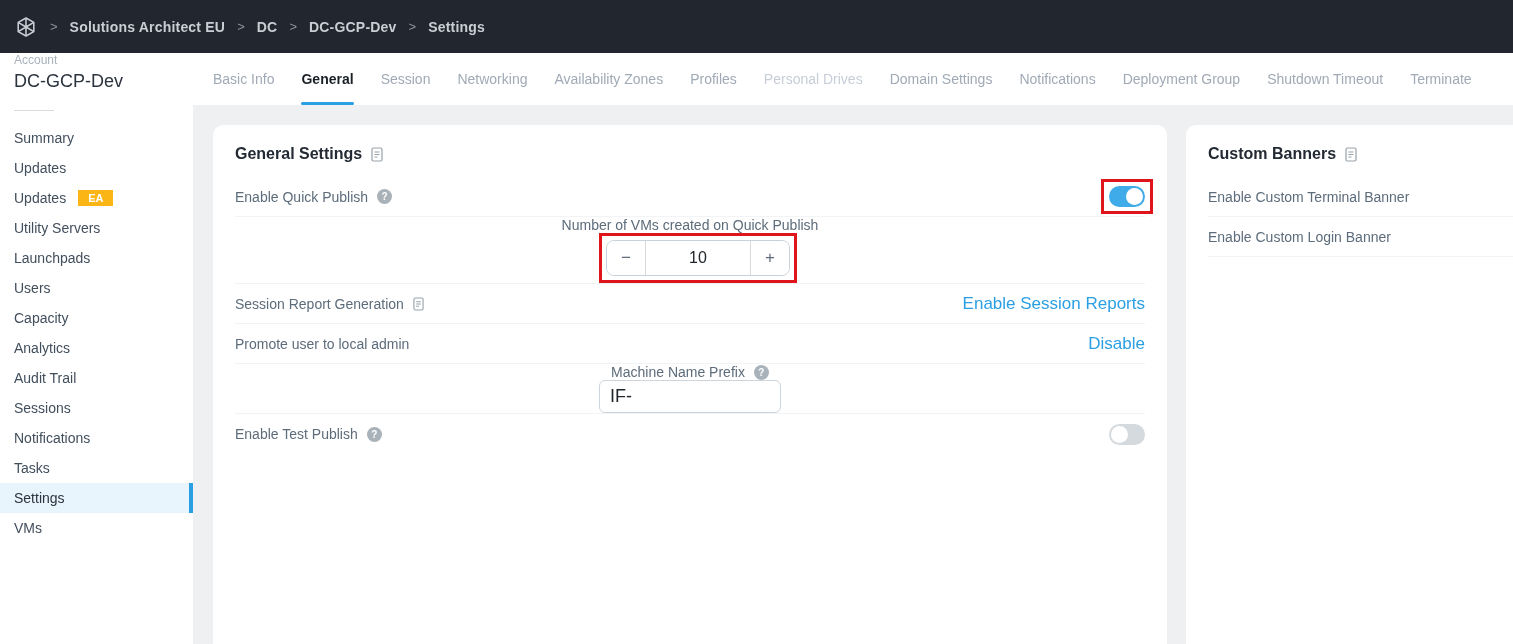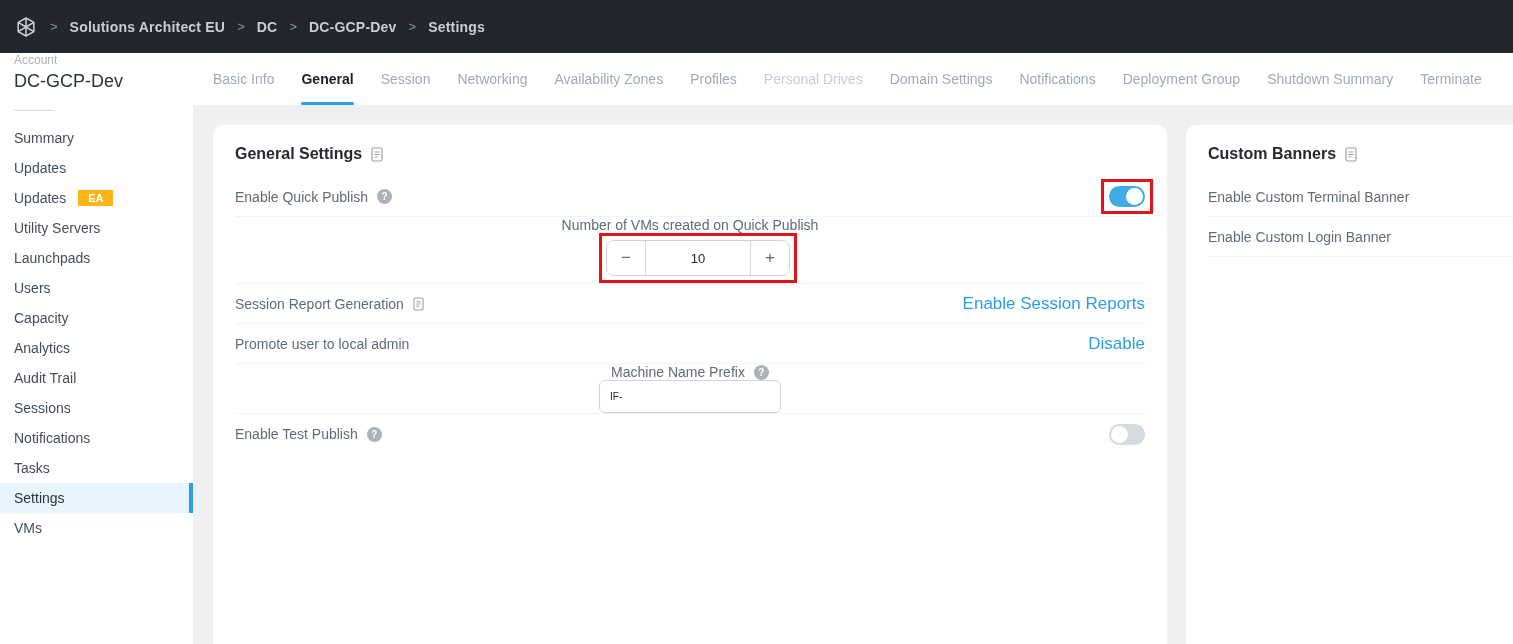--- a/index.html
+++ b/index.html
@@ -67,25 +67,25 @@
   .annotate { border:3px solid #e0151b; display:inline-flex; align-items:center; }
   .annotate.tgl { padding:4px 5px; margin-right:-8px; }
   .annotate.stp { padding:4px; margin-right:-16px; }
 
   
   .stepper { width:184px; height:36px; border:1px solid #c9d2d8; border-radius:8px;
     display:flex; align-items:stretch; background:#fff; overflow:hidden; }
   .step-btn { width:38px; display:flex; align-items:center; justify-content:center;
     font-size:17px; color:#5d6c7b; cursor:pointer; background:#fff; border:none; }
   .step-val { flex:1; display:flex; align-items:center; justify-content:center;
-    font-size:13px; color:#20262c; border-left:1px solid #d4dade; border-right:1px solid #d4dade; }
+    font-size:16px; color:#20262c; border-left:1px solid #d4dade; border-right:1px solid #d4dade; }
 
   
   .text-input { width:182px; height:33px; border:1px solid #cdd4da; border-radius:6px;
-    padding:0 10px; font-size:10px; color:#20262c; font-family:"Liberation Sans", sans-serif; outline:none; }
+    padding:0 10px; font-size:18px; color:#20262c; font-family:"Liberation Sans", sans-serif; outline:none; }
 
   .rrow { min-height:40px; display:flex; align-items:center; border-bottom:1px solid #f1f3f5;
     font-size:14px; color:#5d6c7b; }
 </style>
 </head>
 <body>
 
 <header class="topbar">
   <span class="logo">
     <svg width="22" height="22" viewBox="0 0 24 24" fill="none" stroke="#c9ced5" stroke-width="1.7" stroke-linejoin="round">
@@ -109,21 +109,21 @@
   <span class="tab">Basic Info</span>
   <span class="tab active">General</span>
   <span class="tab">Session</span>
   <span class="tab">Networking</span>
   <span class="tab">Availability Zones</span>
   <span class="tab">Profiles</span>
   <span class="tab disabled">Personal Drives</span>
   <span class="tab">Domain Settings</span>
   <span class="tab">Notifications</span>
   <span class="tab">Deployment Group</span>
-  <span class="tab">Shutdown Summary</span>
+  <span class="tab">Shutdown Timeout</span>
   <span class="tab">Terminate</span>
 </div>
 
 <nav class="sidebar">
   <div class="acct-label">Account</div>
   <div class="acct-name">DC-GCP-Dev</div>
   <div class="side-divider"></div>
 
   <div class="side-item">
       <span>Summary</span>

